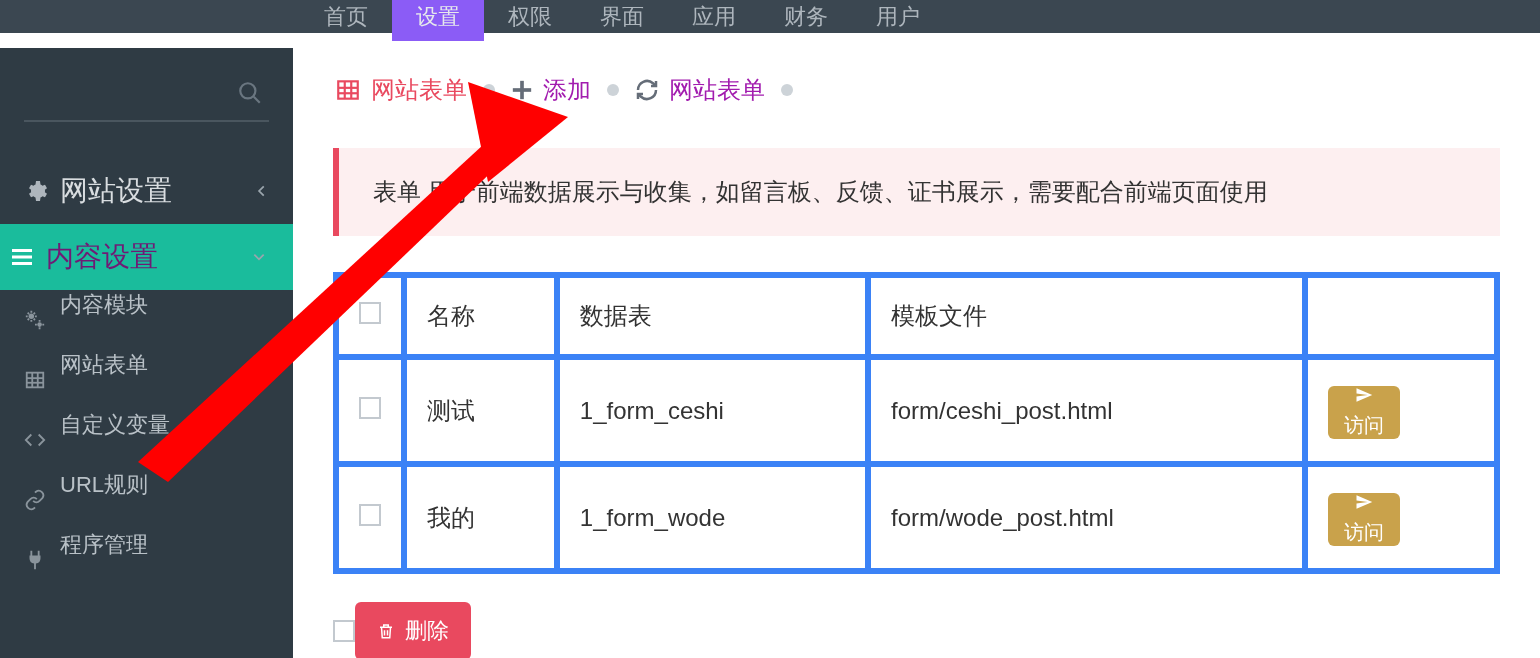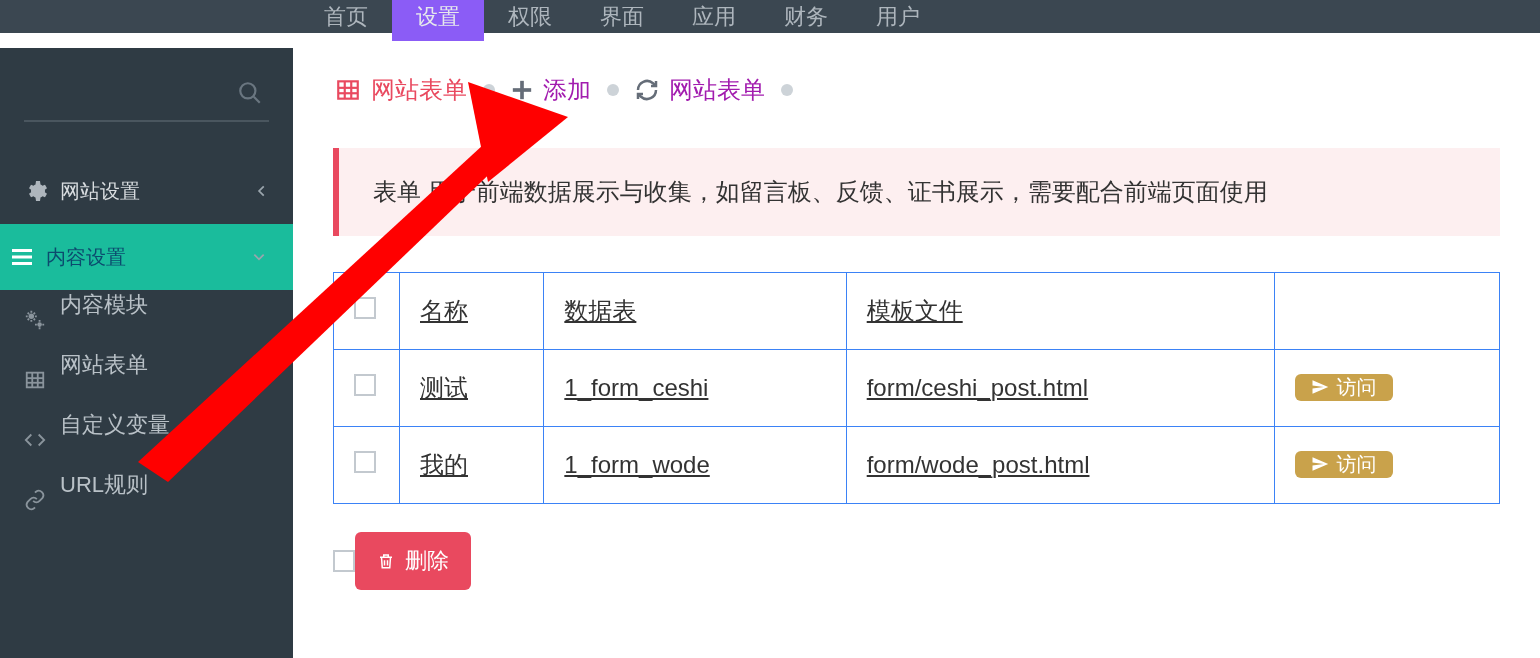--- a/index.html
+++ b/index.html
@@ -8,43 +8,43 @@
   .topnav{height:33px;background:#3b4751;display:flex;align-items:center;padding-left:300px;}
   .topnav .item{height:48px;line-height:48px;padding:0 24px;color:#aeb6bd;font-size:22px;cursor:pointer;}
   .topnav .item.active{background:#8b5cf6;color:#e6e9ec;}
   
   .sidebar{position:absolute;left:0;top:48px;width:293px;height:610px;background:#2f3b44;}
   .search-wrap{padding:18px 24px 6px 24px;}
   .search-box{position:relative;border-bottom:2px solid #4a565f;height:56px;}
   .search-input{background:transparent;border:none;outline:none;width:100%;height:54px;color:#9aa;font-size:20px;}
   .search-icon{position:absolute;right:6px;top:14px;color:#6a7680;}
   .menu{margin-top:30px;}
-  .menu-item{display:flex;align-items:center;height:66px;padding:0 24px;color:#d9dde0;font-size:20px;cursor:pointer;position:relative;}
+  .menu-item{display:flex;align-items:center;height:66px;padding:0 24px;color:#d9dde0;font-size:28px;cursor:pointer;position:relative;}
   .menu-item .mi-icon{width:36px;display:flex;align-items:center;color:#aeb6bd;}
   .menu-item .mi-label{flex:1;}
-  .menu-item.active{background:#1abc9c;color:#0c4a6e;padding-left:10px;}
+  .menu-item.active{background:#1abc9c;color:#701a75;padding-left:10px;}
   .menu-item.active .mi-icon{color:#fff;}
   .chev{color:#9aa5ad;}
   .submenu{}
   .sub-item{display:flex;height:60px;padding:0 24px 0 24px;color:#b9c1c7;font-size:22px;cursor:pointer;}
   .sub-item .si-icon{width:36px;display:flex;align-items:center;color:#8a949c;}
   
   .main{position:absolute;left:293px;top:48px;right:0;bottom:0;background:#fff;}
   .toolbar{display:flex;align-items:center;gap:14px;padding:22px 40px 14px 40px;font-size:24px;}
   .tab{display:flex;align-items:center;gap:10px;color:#a21caf;padding:4px 2px;}
   .tab.active{color:#e9495f;}
   .tab .t-icon{display:flex;}
   .dot{width:12px;height:12px;border-radius:50%;background:#cdd3d8;}
   .info{margin:24px 40px 0 40px;background:#fdeff0;border-left:6px solid #e9495f;padding:28px 34px;font-size:24px;color:#333;}
   .table{margin:36px 40px 0 40px;border:1px solid #e4e7ea;border-collapse:collapse;width:calc(100% - 80px);}
-  .table th,.table td{border:1px solid #3b82f6;padding:22px 20px;text-align:left;font-size:24px;font-weight:400;color:#333;text-decoration:underline;}
+  .table th,.table td{border:6px solid #3b82f6;padding:22px 20px;text-align:left;font-size:24px;font-weight:400;color:#333;}
   .table th{color:#333;}
   .chk{width:22px;height:22px;border:2px solid #c3c9cf;background:#fff;display:inline-block;}
   .col-chk{width:66px;text-align:center;}
-  .btn-visit{background:#c9a24b;color:#fff;border:none;border-radius:6px;padding:0 16px;font-size:20px;display:inline-flex;align-items:center;gap:8px;cursor:pointer;}
+  .btn-visit{background:#c9a24b;color:#fff;border:none;border-radius:6px;padding:0 16px;font-size:20px;display:inline-flex;align-items:center;gap:8px;cursor:pointer;flex-direction:column;}
   .footer-row{display:flex;align-items:center;margin:28px 40px 0 40px;}
   .btn-del{background:#e9495f;color:#fff;border:none;border-radius:6px;padding:14px 22px;font-size:22px;display:inline-flex;align-items:center;gap:10px;cursor:pointer;}
   
   .arrow-svg{position:absolute;left:108px;top:62px;pointer-events:none;}
   svg{display:block;}
 </style>
 </head>
 <body>
 
 <div class="topnav">
@@ -132,20 +132,28 @@
         <span>自定义变量</span>
       </div>
       <div class="sub-item">
         <span class="si-icon">
           <svg width="22" height="22" viewBox="0 0 24 24" fill="none" stroke="currentColor" stroke-width="2">
               <path d="M10 13a5 5 0 007 0l3-3a5 5 0 00-7-7l-1 1"></path>
               <path d="M14 11a5 5 0 00-7 0l-3 3a5 5 0 007 7l1-1"></path>
             </svg>
         </span>
         <span>URL规则</span>
+      </div>
+      <div class="sub-item">
+        <span class="si-icon">
+          <svg width="22" height="22" viewBox="0 0 24 24" fill="currentColor">
+              <path d="M9 2v5h6V2h2v5h1v3a6 6 0 01-5 5.9V22h-2v-6.1A6 6 0 016 10V7h1V2h2z"></path>
+            </svg>
+        </span>
+        <span>程序管理</span>
       </div>
     </div>
   </div>
 </div>
 
 <div class="main">
   <div class="toolbar">
     <div class="tab active">
       <span class="t-icon">
         <svg width="26" height="26" viewBox="0 0 24 24" fill="none" stroke="#e9495f" stroke-width="2">

